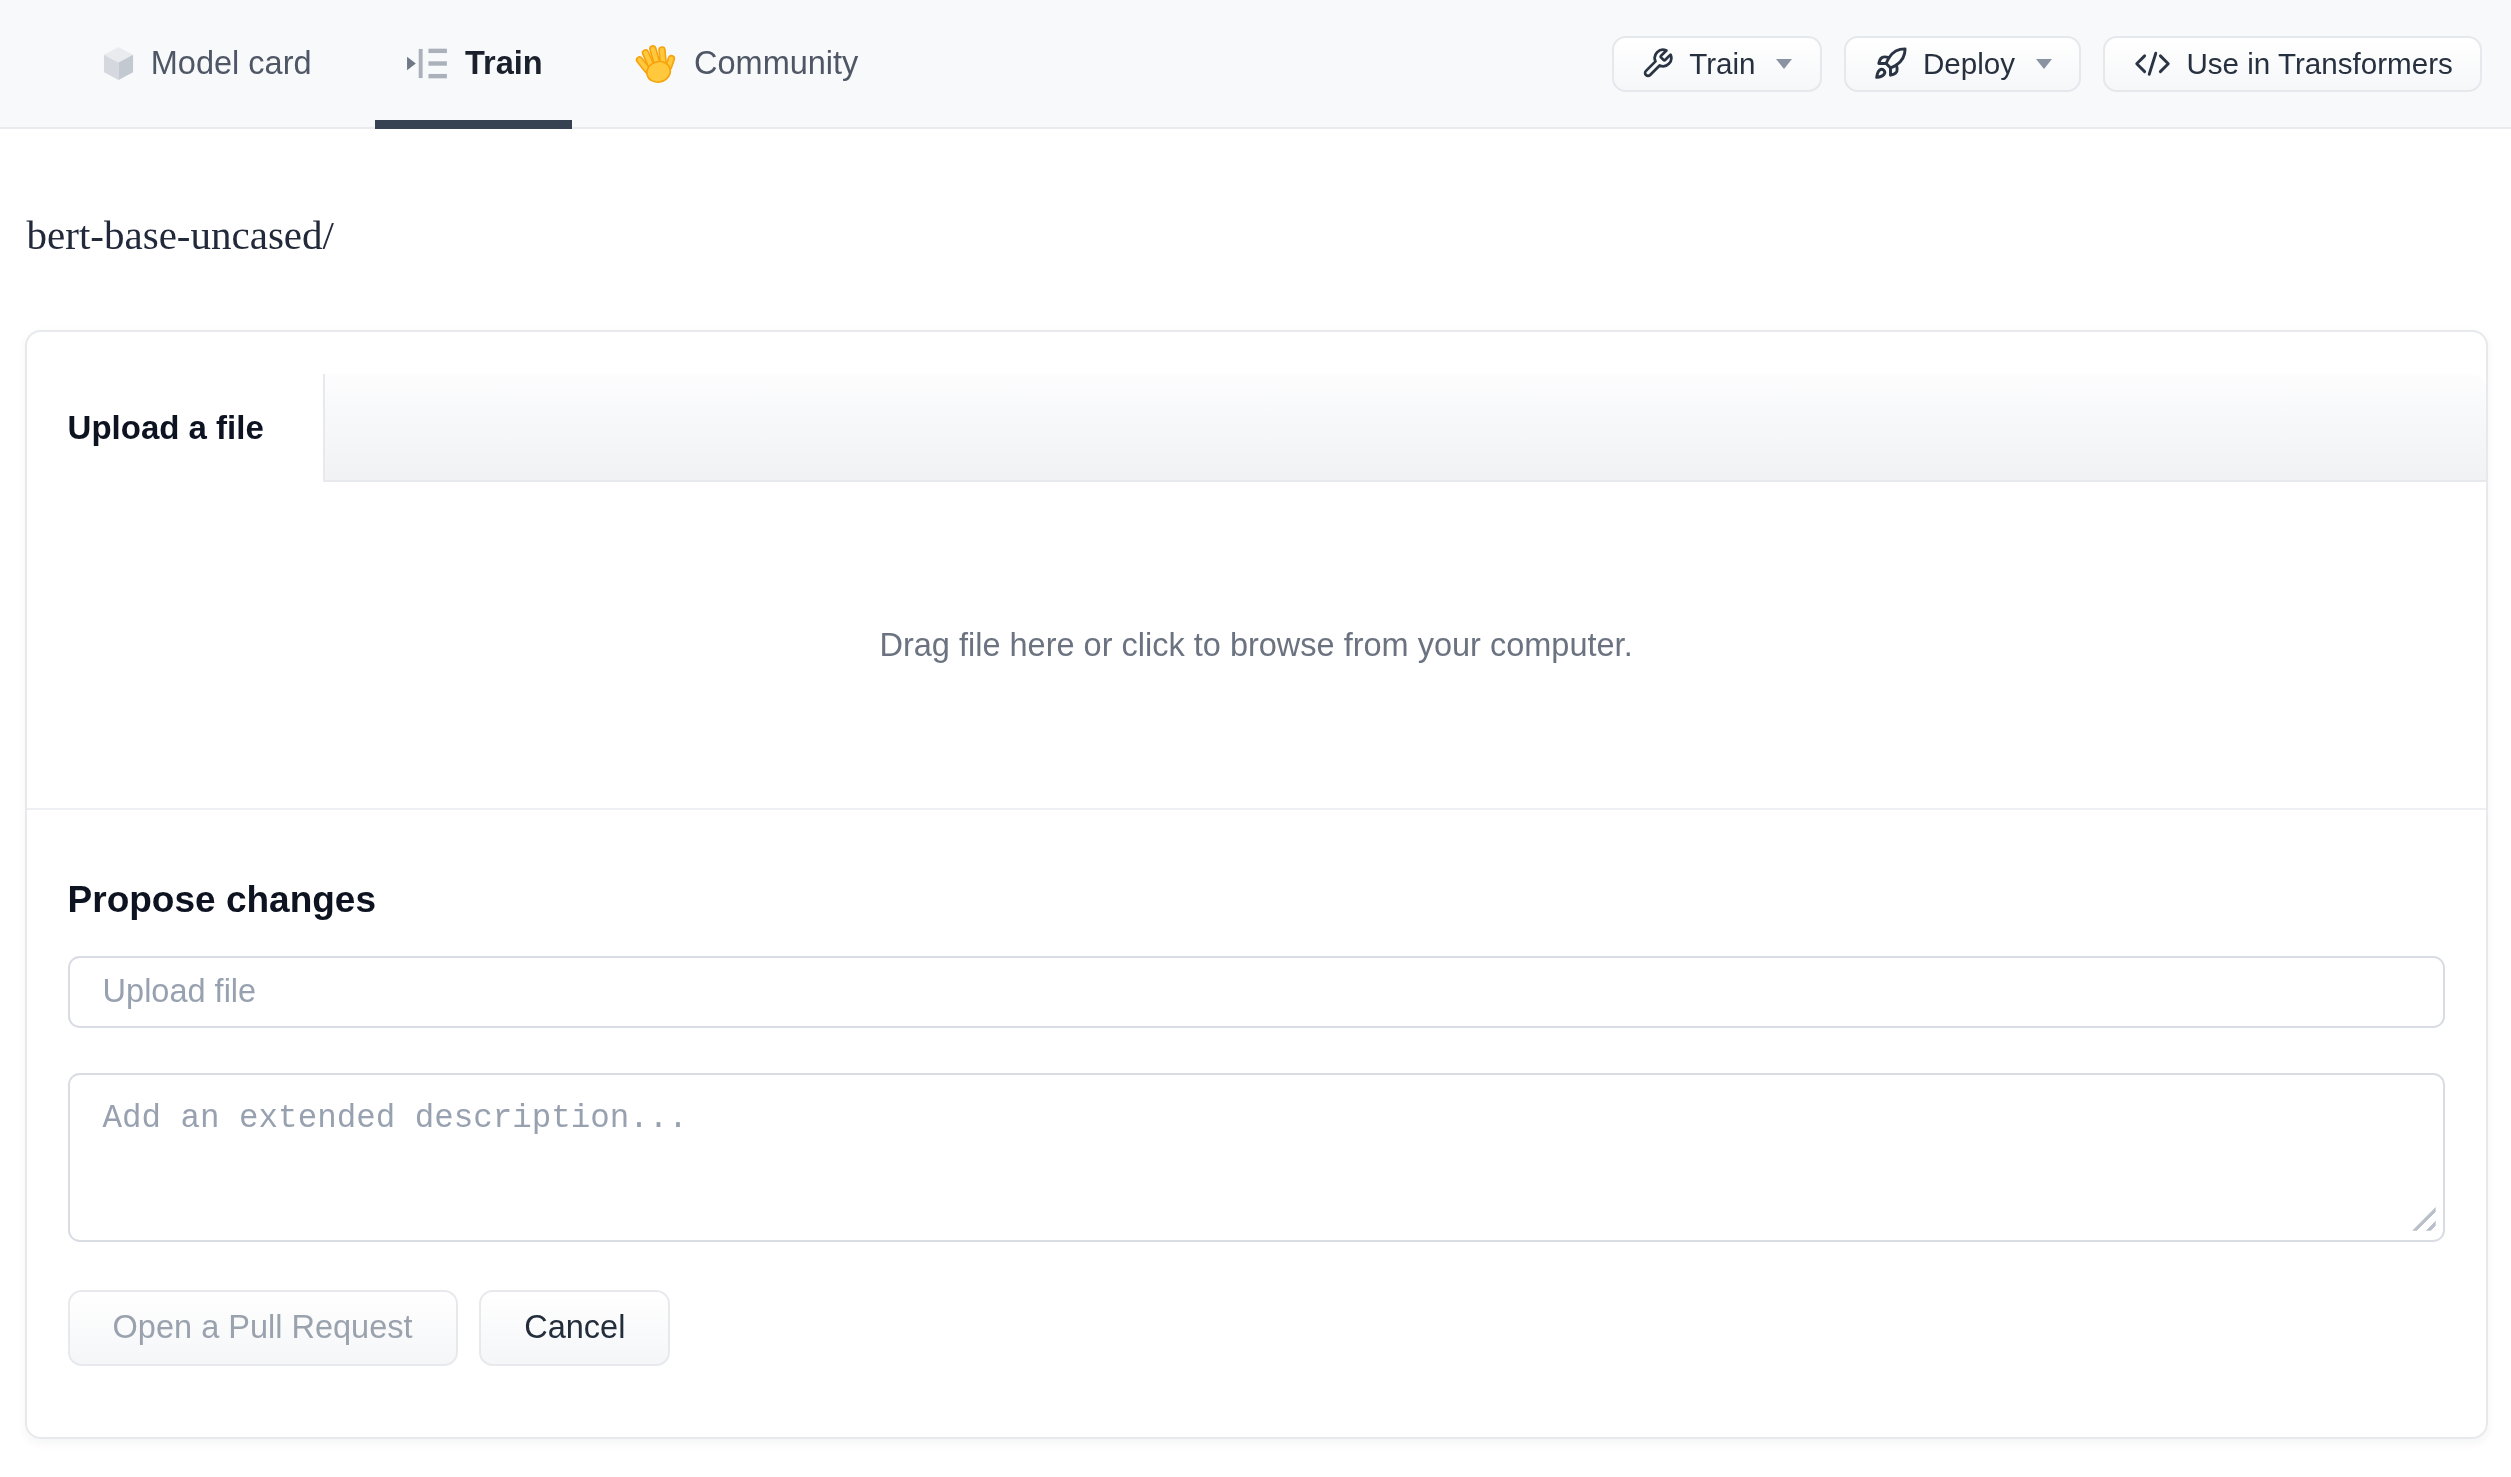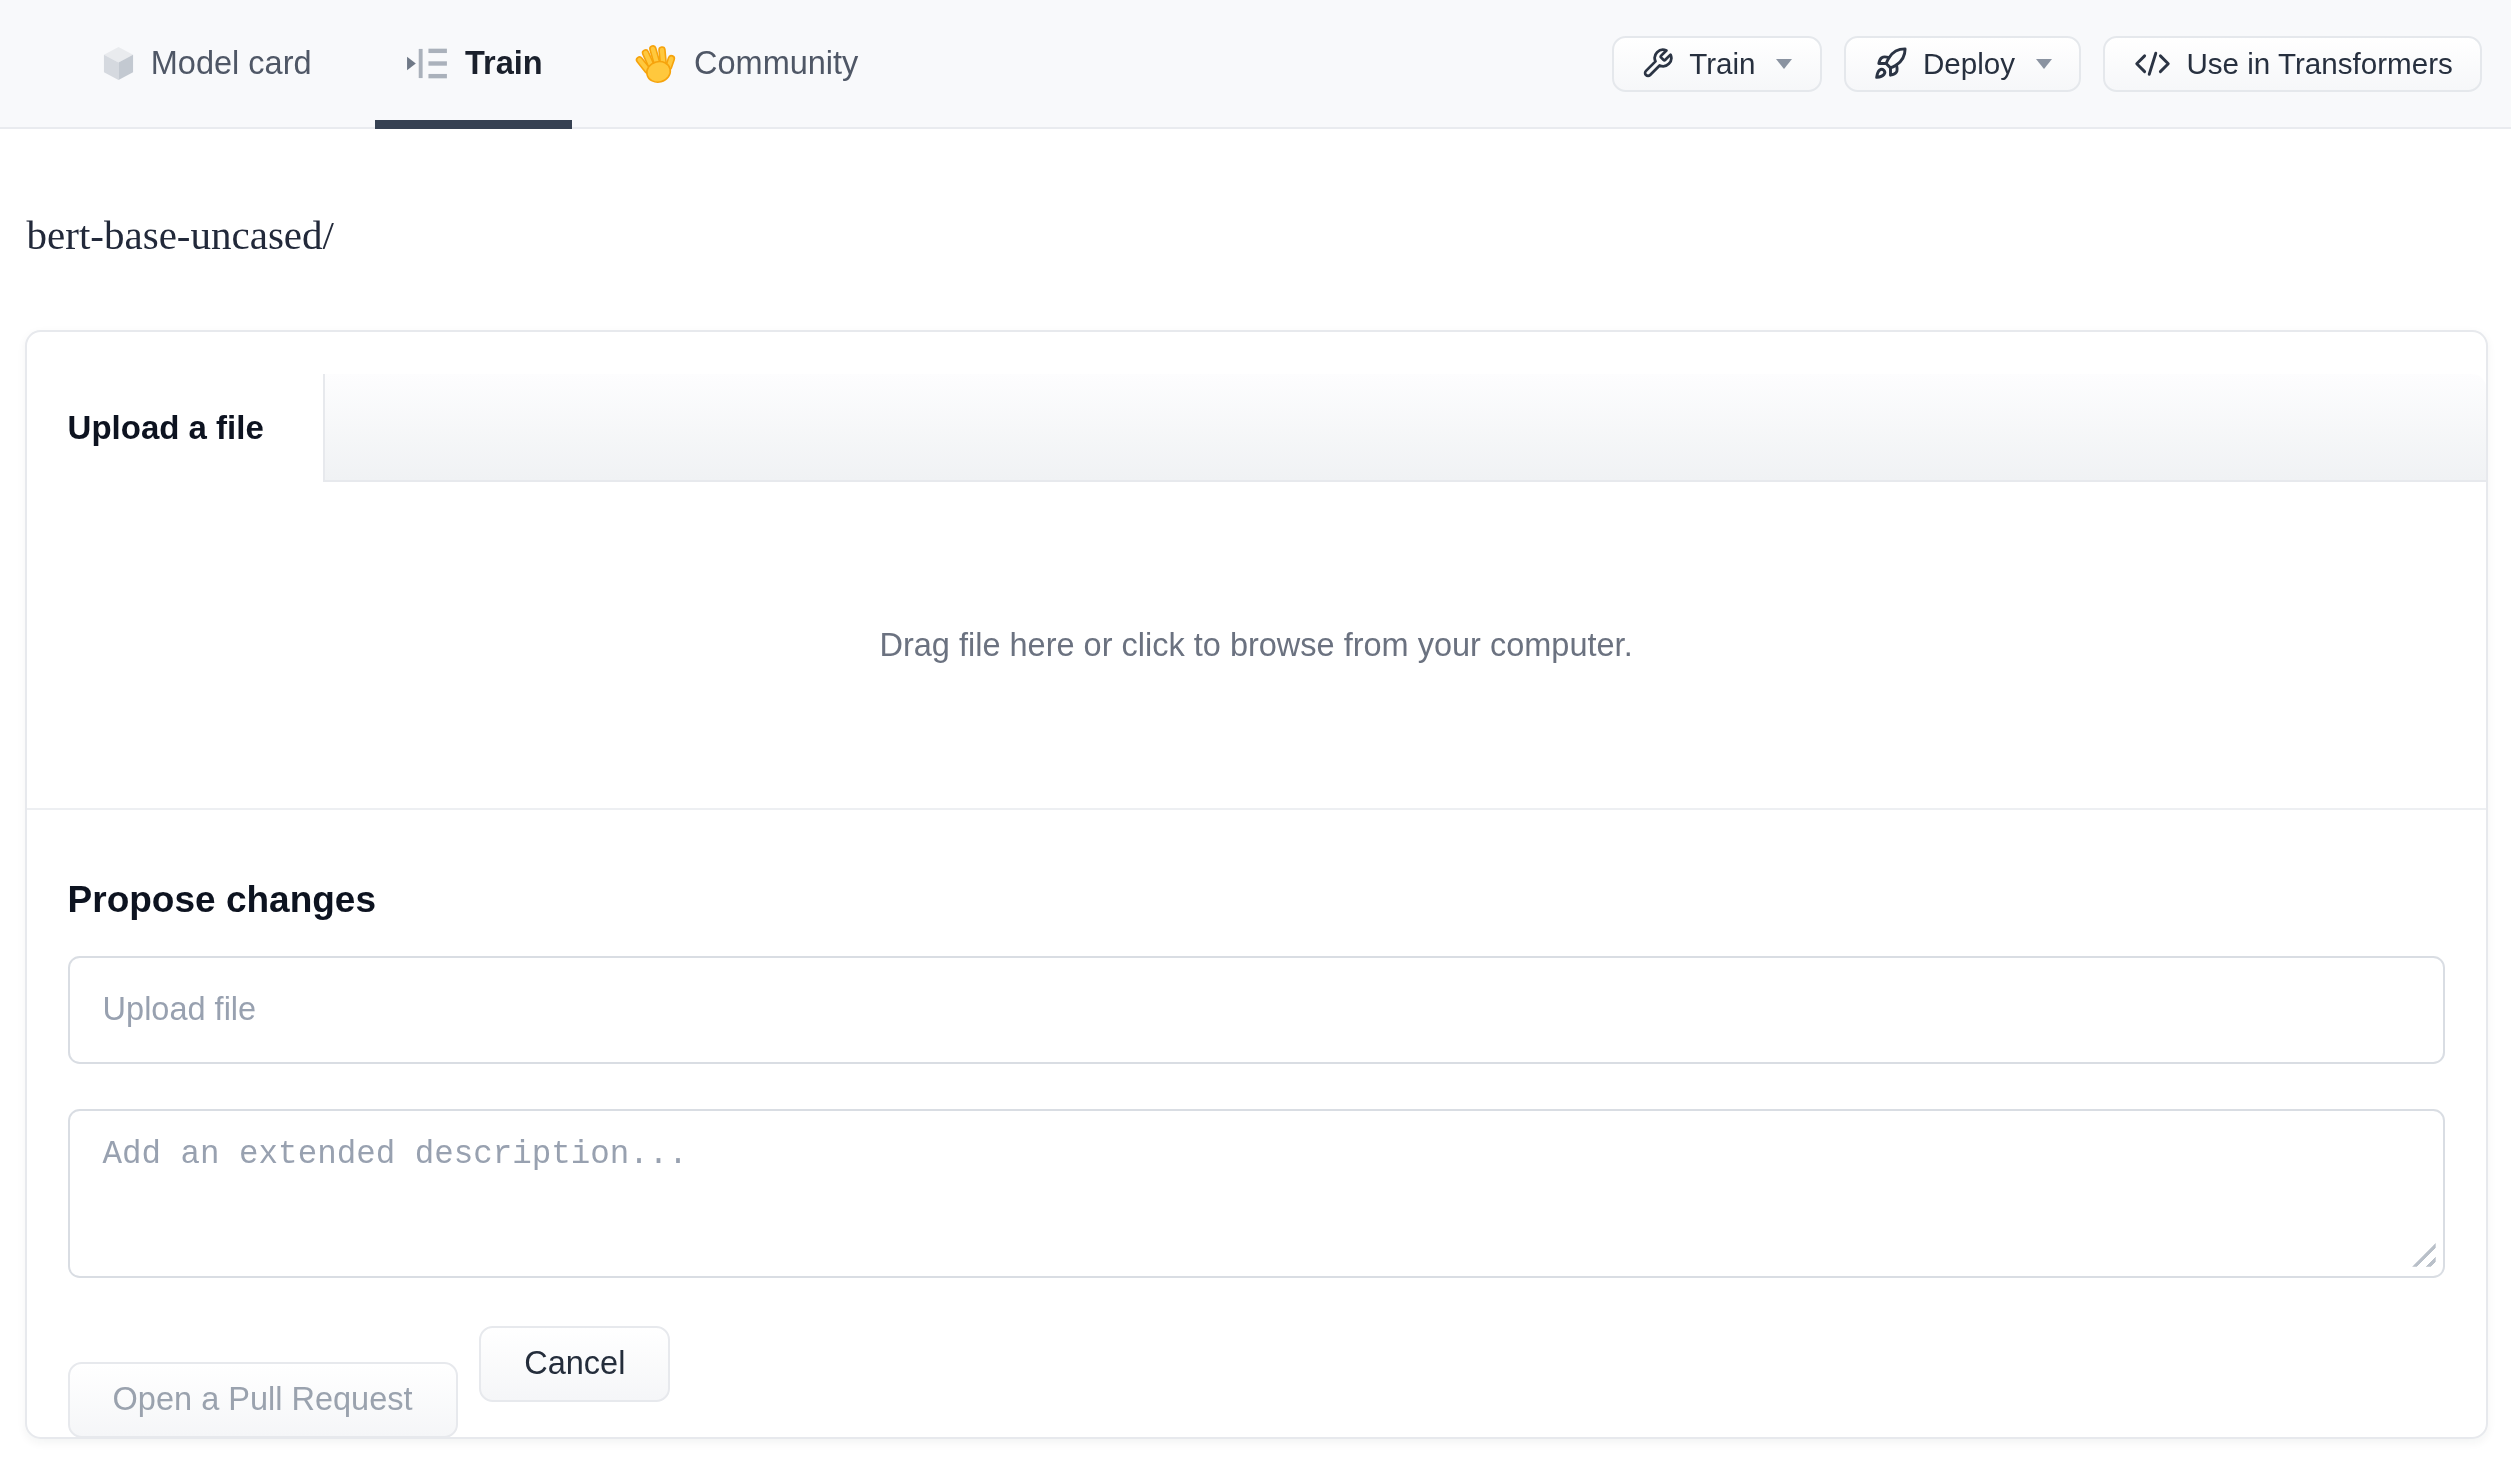--- a/index.html
+++ b/index.html
@@ -41,37 +41,37 @@
     display: flex; align-items: center; padding-left: 41px; font-size: 33px;
     font-weight: 700; color: #0d1320; cursor: pointer; }
   .card-header-rest { flex: 1; background: linear-gradient(#fdfdfe, #f0f2f4);
     border-bottom: 2px solid #e7e9ed; }
   .dropzone { height: 328px; display: flex; align-items: center; justify-content: center;
     color: #6b7280; font-size: 32.5px; border-bottom: 2px solid #edeff2; cursor: pointer; }
 
   .propose { padding: 65px 41px 31.5px; }
   .propose h3 { font-size: 37px; line-height: 49px; font-weight: 700;
     color: #0d1320; margin-bottom: 31.5px; }
-  .text-input { width: 100%; height: 108px; border: 2px solid #d9dde3;
+  .text-input { width: 100%; height: 72px; border: 2px solid #d9dde3;
     border-radius: 11.8px; font-size: 32.5px; padding: 0 33px; color: #111827;
     font-family: "Liberation Sans", sans-serif; outline: none; background: #fff; }
   .text-input::placeholder, .desc-area::placeholder { color: #98a1b0; opacity: 1; }
   .area-wrap { position: relative; margin-top: 45px; }
   .desc-area { width: 100%; height: 169px; border: 2px solid #d9dde3;
     border-radius: 11.8px; font-size: 32.5px; padding: 25.6px 33px; color: #111827;
     font-family: Liberation Mono, monospace; outline: none; resize: none;
     display: block; background: #fff; }
   .resize-handle { position: absolute; right: 8.9px; bottom: 10.8px; width: 23.6px; height: 23.6px;
     background: repeating-linear-gradient(135deg, transparent 0 6.9px, #b9c0c9 6.9px 9.9px);
     clip-path: polygon(100% 0, 0 100%, 100% 100%); cursor: nwse-resize; }
   .form-actions { display: flex; gap: 21.7px; margin-top: 48px; }
   .action-btn { height: 76px; padding: 0 43px; border-radius: 13.8px;
     border: 2px solid #e7e9ed; background: linear-gradient(#ffffff, #f5f6f8);
     font-size: 32.5px; font-family: "Liberation Sans", sans-serif; cursor: pointer; }
-  .pr-btn { color: #9aa2ae; margin-top: 36px; }
+  .pr-btn { color: #9aa2ae; }
   .cancel-btn { color: #242d3b; font-weight: 500; }
 
   svg { flex: none; }
 </style>
 </head>
 <body>
 
 <div class="nav">
   <div class="tabs">
 

